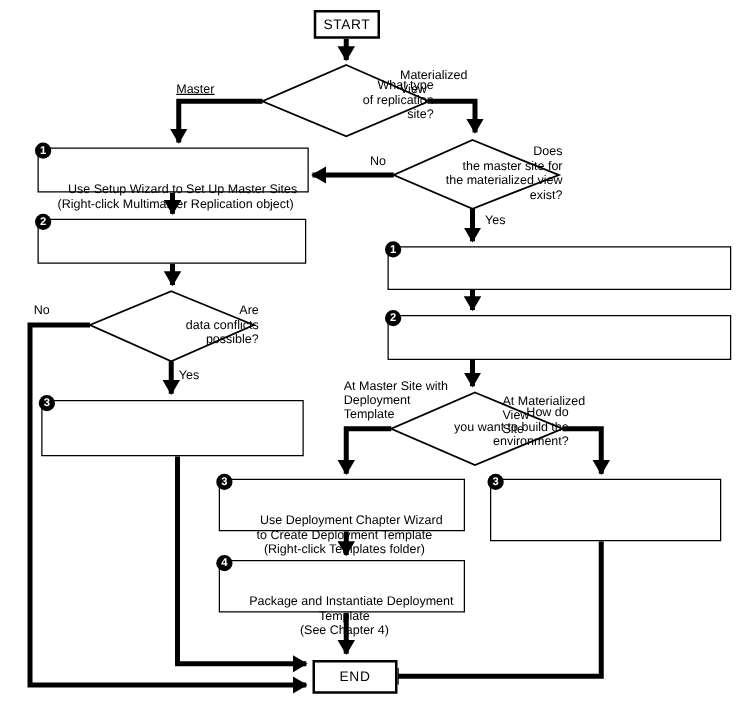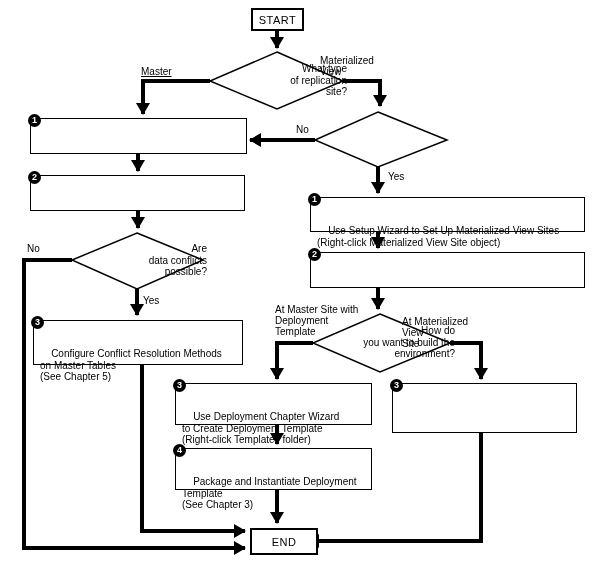--- a/index.html
+++ b/index.html
@@ -3,21 +3,21 @@
 <meta charset="utf-8">
 <style>
   html,body{margin:0;padding:0;background:#fff;}
   .stage{
     position:relative;width:600px;height:576px;background:var(--bg,#fff);
     font-family:"Liberation Sans",sans-serif;color:var(--ink,#000);overflow:hidden;
   }
   svg.wires{position:absolute;left:0;top:0;width:600px;height:576px;}
   .flow{stroke:var(--ink,#000);stroke-width:4;fill:none;}
   .diamond{fill:var(--bg,#fff);stroke:var(--ink,#000);stroke-width:1.5;}
-  .node{position:absolute;background:var(--bg,#fff);border:1.5px solid var(--ink,#000);box-sizing:border-box;}
+  .node{position:absolute;background:var(--bg,#fff);border:1.5px solid var(--ink,#000);box-sizing:border-box;text-align:center;}
   .terminal{border-width:2px;display:flex;align-items:center;justify-content:center;
     font-size:11px;letter-spacing:.5px;}
   .step{font-size:10px;line-height:11.5px;white-space:pre;padding:4px 2px 2px 6px;}
   .badge{position:absolute;left:-3px;top:-5px;width:13px;height:13px;border-radius:50%;
     background:var(--badge-bg,#000);color:var(--badge-ink,#fff);font-size:9px;font-weight:bold;
     display:flex;align-items:center;justify-content:center;line-height:13px;}
   .dtext{position:absolute;text-align:right;font-size:10px;line-height:11.5px;white-space:pre;}
   .elabel{position:absolute;font-size:10px;line-height:11px;white-space:pre;}
   .r{text-align:left;}
 </style>
@@ -56,20 +56,24 @@
     <polygon class="diamond" points="137,233 203,260 137,289 72,260"></polygon>
     <polygon class="diamond" points="380,314 450,343 380,372 313,343"></polygon>
   </svg>
 
   <div class="node terminal" style="left:251px;top:8px;width:53px;height:23px;">START</div>
   <div class="node terminal" style="left:250px;top:528px;width:68px;height:27px;">END</div>
 
   <div class="dtext" style="left:207px;top:63px;width:140px;">What type
 of replication
 site?</div>
+  <div class="dtext" style="left:310px;top:116px;width:140px;">Does
+the master site for
+the materialized view
+exist?</div>
   <div class="dtext" style="left:67px;top:243px;width:140px;">Are
 data conflicts
 possible?</div>
   <div class="dtext" style="left:305px;top:325px;width:150px;">How do
 you want to build the
 environment?</div>
 
   <div class="elabel" style="left:141px;top:66px;text-decoration:underline;">Master</div>
   <div class="elabel r" style="left:320px;top:55px;width:66px;">Materialized
 View</div>
@@ -79,54 +83,51 @@
   <div class="elabel" style="left:143px;top:295px;">Yes</div>
   <div class="elabel" style="left:275px;top:304px;">At Master Site with
 Deployment
 Template</div>
   <div class="elabel r" style="left:402px;top:316px;width:83px;">At Materialized
 View
 Site</div>
 
   <div class="node step" style="left:30px;top:118px;width:217px;height:36px;">
     <span class="badge">1</span>
+    <span>Use Setup Wizard to Set Up Master Sites
+(Right-click Multimaster Replication object)</span>
   </div>
 
   <div class="node step" style="left:30px;top:175px;width:215px;height:36px;">
     <span class="badge">2</span>
   </div>
 
   <div class="node step" style="left:33px;top:320px;width:210px;height:45px;">
     <span class="badge">3</span>
-    <span>Configure Conflict Resolution Methods
-on Master Tables
-(See Chapter 5)</span>
   </div>
 
   <div class="node step" style="left:310px;top:197px;width:275px;height:35px;">
     <span class="badge">1</span>
-    <span>Use Setup Wizard to Set Up Materialized View Sites
-(Right-click Materialized View Site object)</span>
   </div>
 
   <div class="node step" style="left:310px;top:252px;width:275px;height:36px;">
     <span class="badge">2</span>
   </div>
 
   <div class="node step" style="left:175px;top:383px;width:197px;height:42px;">
     <span class="badge">3</span>
     <span>Use Deployment Chapter Wizard
 to Create Deployment Template
 (Right-click Templates folder)</span>
   </div>
 
   <div class="node step" style="left:175px;top:448px;width:197px;height:42px;">
     <span class="badge">4</span>
     <span>Package and Instantiate Deployment
 Template
-(See Chapter 3)</span>
+(See Chapter 4)</span>
   </div>
 
   <div class="node step" style="left:392px;top:383px;width:185px;height:50px;">
     <span class="badge">3</span>
   </div>
 
 </div>
 
 </body></html>

